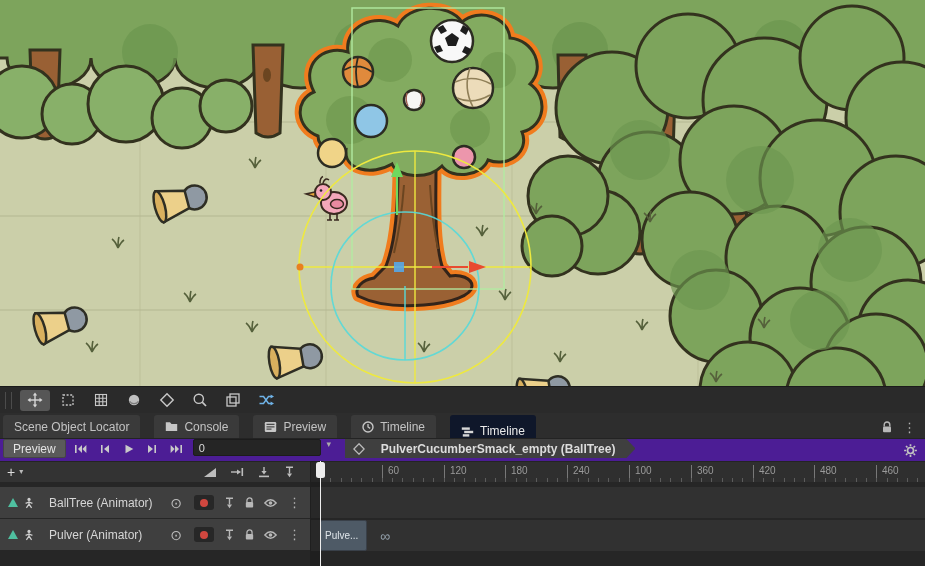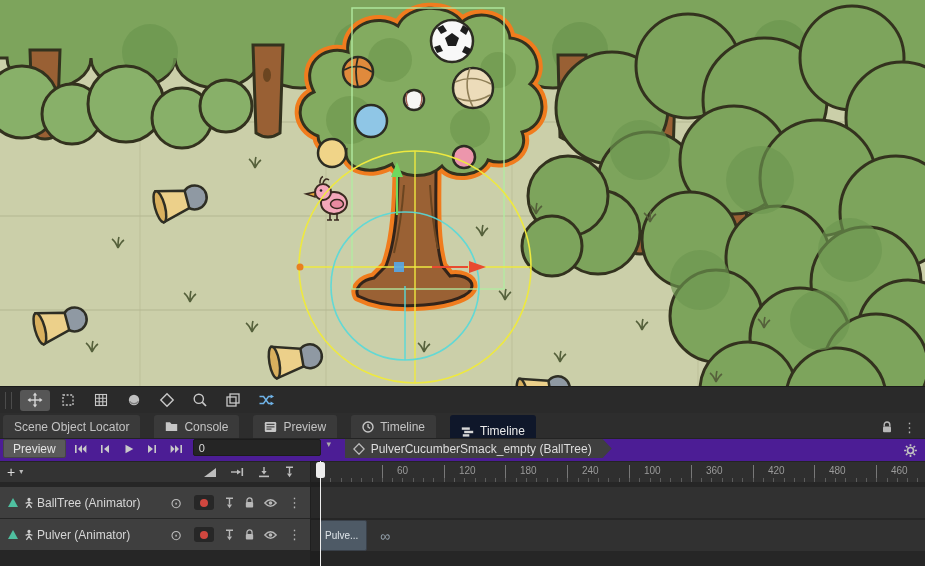--- a/index.html
+++ b/index.html
@@ -30,47 +30,47 @@
   
   .tl-toolbar { position:absolute; top:438px; left:0; width:100%; height:23px; background:#4c1d95;
     border-top:1px solid #232323; display:flex; align-items:flex-start; }
   .preview-btn { margin-left:3px; height:19px; padding:0 9px; background:#5a5a5a; color:#e3e3e3;
     font-size:12px; display:flex; align-items:center; border-radius:2px; border:1px solid #454545; }
   .transport { display:flex; align-items:center; margin-left:3px; }
   .tbtn { width:24px; height:19px; display:flex; align-items:center; justify-content:center; border-radius:2px; }
   .frame-field { width:128px; height:17px; margin-left:4px; background:#252525; border:1px solid #1c1c1c;
     border-radius:2px; color:#dcdcdc; font-size:11px; padding:0 5px; font-family:inherit; }
   .field-caret { width:16px; color:#aaa; font-size:9px; text-align:center; }
-  .breadcrumb { margin-left:8px; height:19px; display:flex; align-items:center; gap:6px; background:#3f3f3f;
+  .breadcrumb { margin-left:8px; height:19px; display:flex; align-items:center; gap:16px; background:#3f3f3f;
     color:#dcdcdc; font-size:12px; padding:0 20px 0 8px;
-    clip-path:polygon(0 0, calc(100% - 9px) 0, 100% 50%, calc(100% - 9px) 100%, 0 100%); }
+    clip-path:polygon(0 0, calc(100% - 9px) 0, 100% 50%, calc(100% - 9px) 100%, 0 100%);font-weight:bold; }
   .gear-btn { position:absolute; right:7px; top:4px; }
 
   
   .tl-left-head { position:absolute; top:461px; left:0; width:310px; height:21px; background:#333;
     border-top:1px solid #242424; display:flex; align-items:center; }
   .add-btn { margin-left:7px; display:flex; align-items:center; gap:4px; color:#ddd; font-size:14px; line-height:1; }
   .add-caret { font-size:8px; color:#bbb; }
   .edit-modes { margin-left:auto; display:flex; gap:13px; align-items:center; padding-right:15px; }
 
   .ruler { position:absolute; top:461px; left:311px; right:0; height:21px; background:#2f2f2f;
     border-top:1px solid #242424; overflow:hidden; }
   .ruler::after { content:""; position:absolute; left:9px; right:0; bottom:0; height:4px;
     background:repeating-linear-gradient(90deg, #5c5c5c 0 1px, transparent 1px 10.3px); }
   .rlabel { position:absolute; top:3px; height:17px; border-left:1px solid #787878;
-    padding-left:14px; color:#9a9a9a; font-size:10px; line-height:12px; }
+    padding-left:5px; color:#9a9a9a; font-size:10px; line-height:12px; }
 
   .vdiv { position:absolute; left:310px; top:461px; bottom:0; width:1px; background:#1f1f1f; }
   .pre-zero { position:absolute; left:311px; width:9px; top:461px; bottom:0; background:rgba(0,0,0,0.18); }
 
   .thead { position:absolute; left:0; width:310px; height:31px; background:#3f3f3f;
     display:flex; align-items:center; color:#d6d6d6; font-size:12px; }
   .tri { margin:0 5px 0 8px; flex:0 0 auto; }
   .anim-ic { margin-right:2px; flex:0 0 auto; }
-  .tname { margin-left:0; white-space:nowrap; }
+  .tname { margin-left:12px; white-space:nowrap; }
   .spacer { flex:1; }
   .target { color:#bcbcbc; font-size:14px; margin-right:12px; line-height:1; }
   .rec { width:20px; height:15px; background:#272727; border-radius:3px; display:flex;
     align-items:center; justify-content:center; margin-right:10px; }
   .rec i { width:8px; height:8px; border-radius:50%; background:#d0473f; display:block; }
   .mini { margin-right:9px; display:flex; align-items:center; }
   .thead .kebab { margin:0 9px 0 2px; }
 
   .lane { position:absolute; left:311px; right:0; height:31px; background:#313131; }
 

